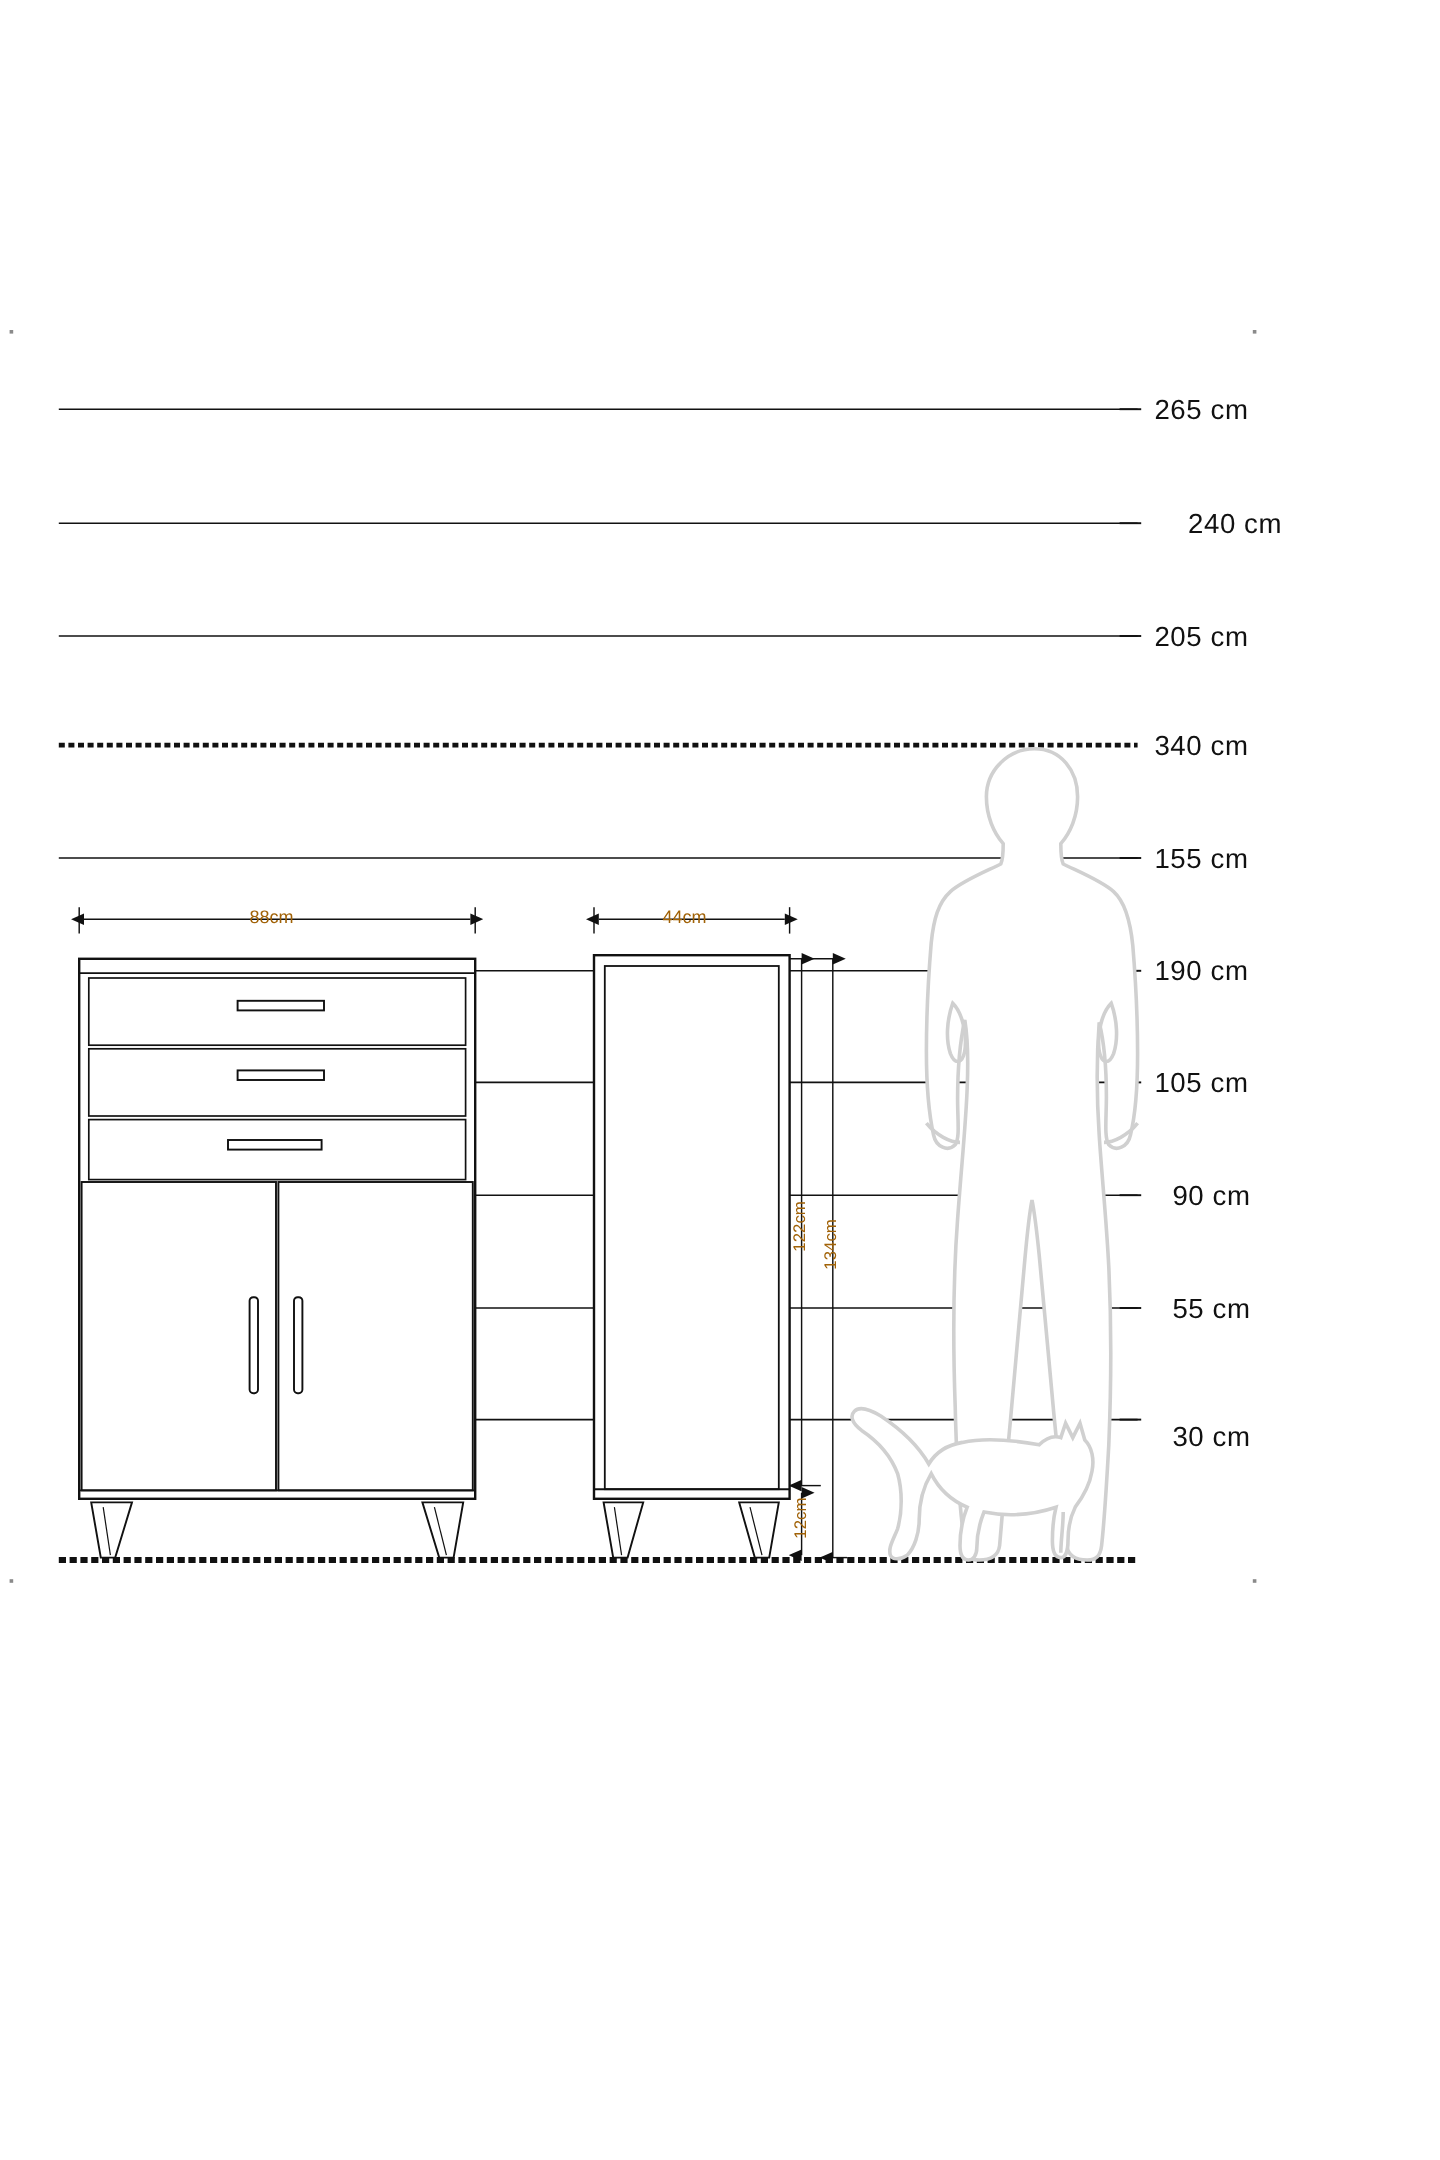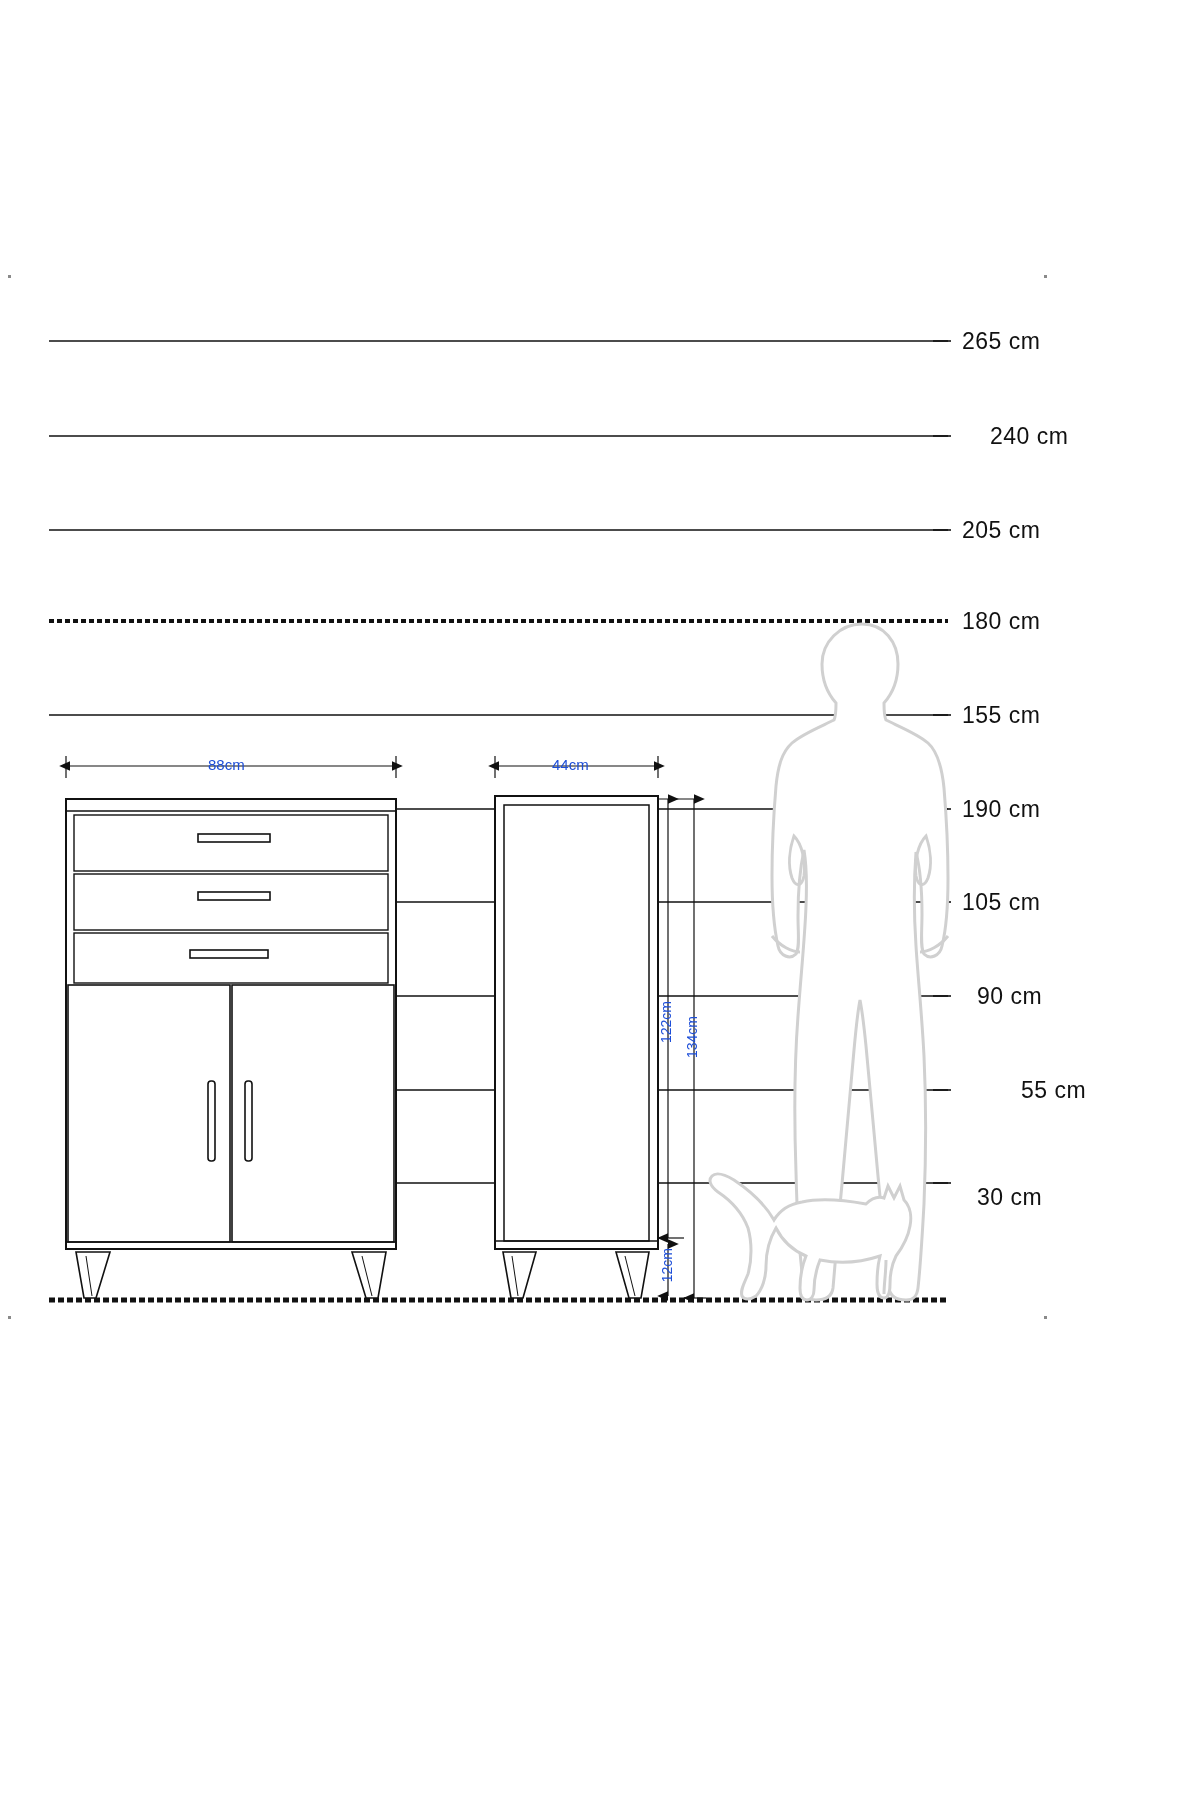--- a/index.html
+++ b/index.html
@@ -31,21 +31,21 @@
     position: absolute;
     font-size: 23px;
     letter-spacing: 0.5px;
     color: #111;
     white-space: nowrap;
     font-family: "Liberation Sans", sans-serif;
   }
   .dim-label {
     position: absolute;
     font-size: 15px;
-    color: #1d4ed8;
+    color: #a16207;
     white-space: nowrap;
     font-family: "Liberation Sans", sans-serif;
   }
   .dim-label.vertical {
     writing-mode: vertical-rl;
     transform: rotate(180deg);
     font-size: 14px;
   }
 </style>
 </head>
@@ -261,26 +261,26 @@
       <rect x="8" y="259" width="3" height="3"></rect>
       <rect x="1044" y="259" width="3" height="3"></rect>
       <rect x="8" y="1300" width="3" height="3"></rect>
       <rect x="1044" y="1300" width="3" height="3"></rect>
     </g>
   </svg>
 
   <div class="scale-label" style="left:962px; top:312px;">265 cm</div>
   <div class="scale-label" style="left:962px; top:407px;margin-left:28px;">240 cm</div>
   <div class="scale-label" style="left:962px; top:501px;">205 cm</div>
-  <div class="scale-label" style="left:962px; top:592px;">180 cm</div>
+  <div class="scale-label" style="left:962px; top:592px;">340 cm</div>
   <div class="scale-label" style="left:962px; top:686px;text-align:right;">155 cm</div>
   <div class="scale-label" style="left:962px; top:780px;">190 cm</div>
   <div class="scale-label" style="left:962px; top:873px;">105 cm</div>
   <div class="scale-label" style="left:977px; top:967px;">90 cm</div>
-  <div class="scale-label" style="left:977px; top:1061px;margin-left:44px;">55 cm</div>
+  <div class="scale-label" style="left:977px; top:1061px;">55 cm</div>
   <div class="scale-label" style="left:977px; top:1154px;margin-top:14px;">30 cm</div>
 
   <div class="dim-label" style="left:208px; top:740px;">88cm</div>
   <div class="dim-label" style="left:552px; top:740px;">44cm</div>
 
   <div class="dim-label vertical" style="left:658px; top:985px;">122cm</div>
   <div class="dim-label vertical" style="left:684px; top:1000px;">134cm</div>
   <div class="dim-label vertical" style="left:659px; top:1232px;">12cm</div>
 
 </div>

